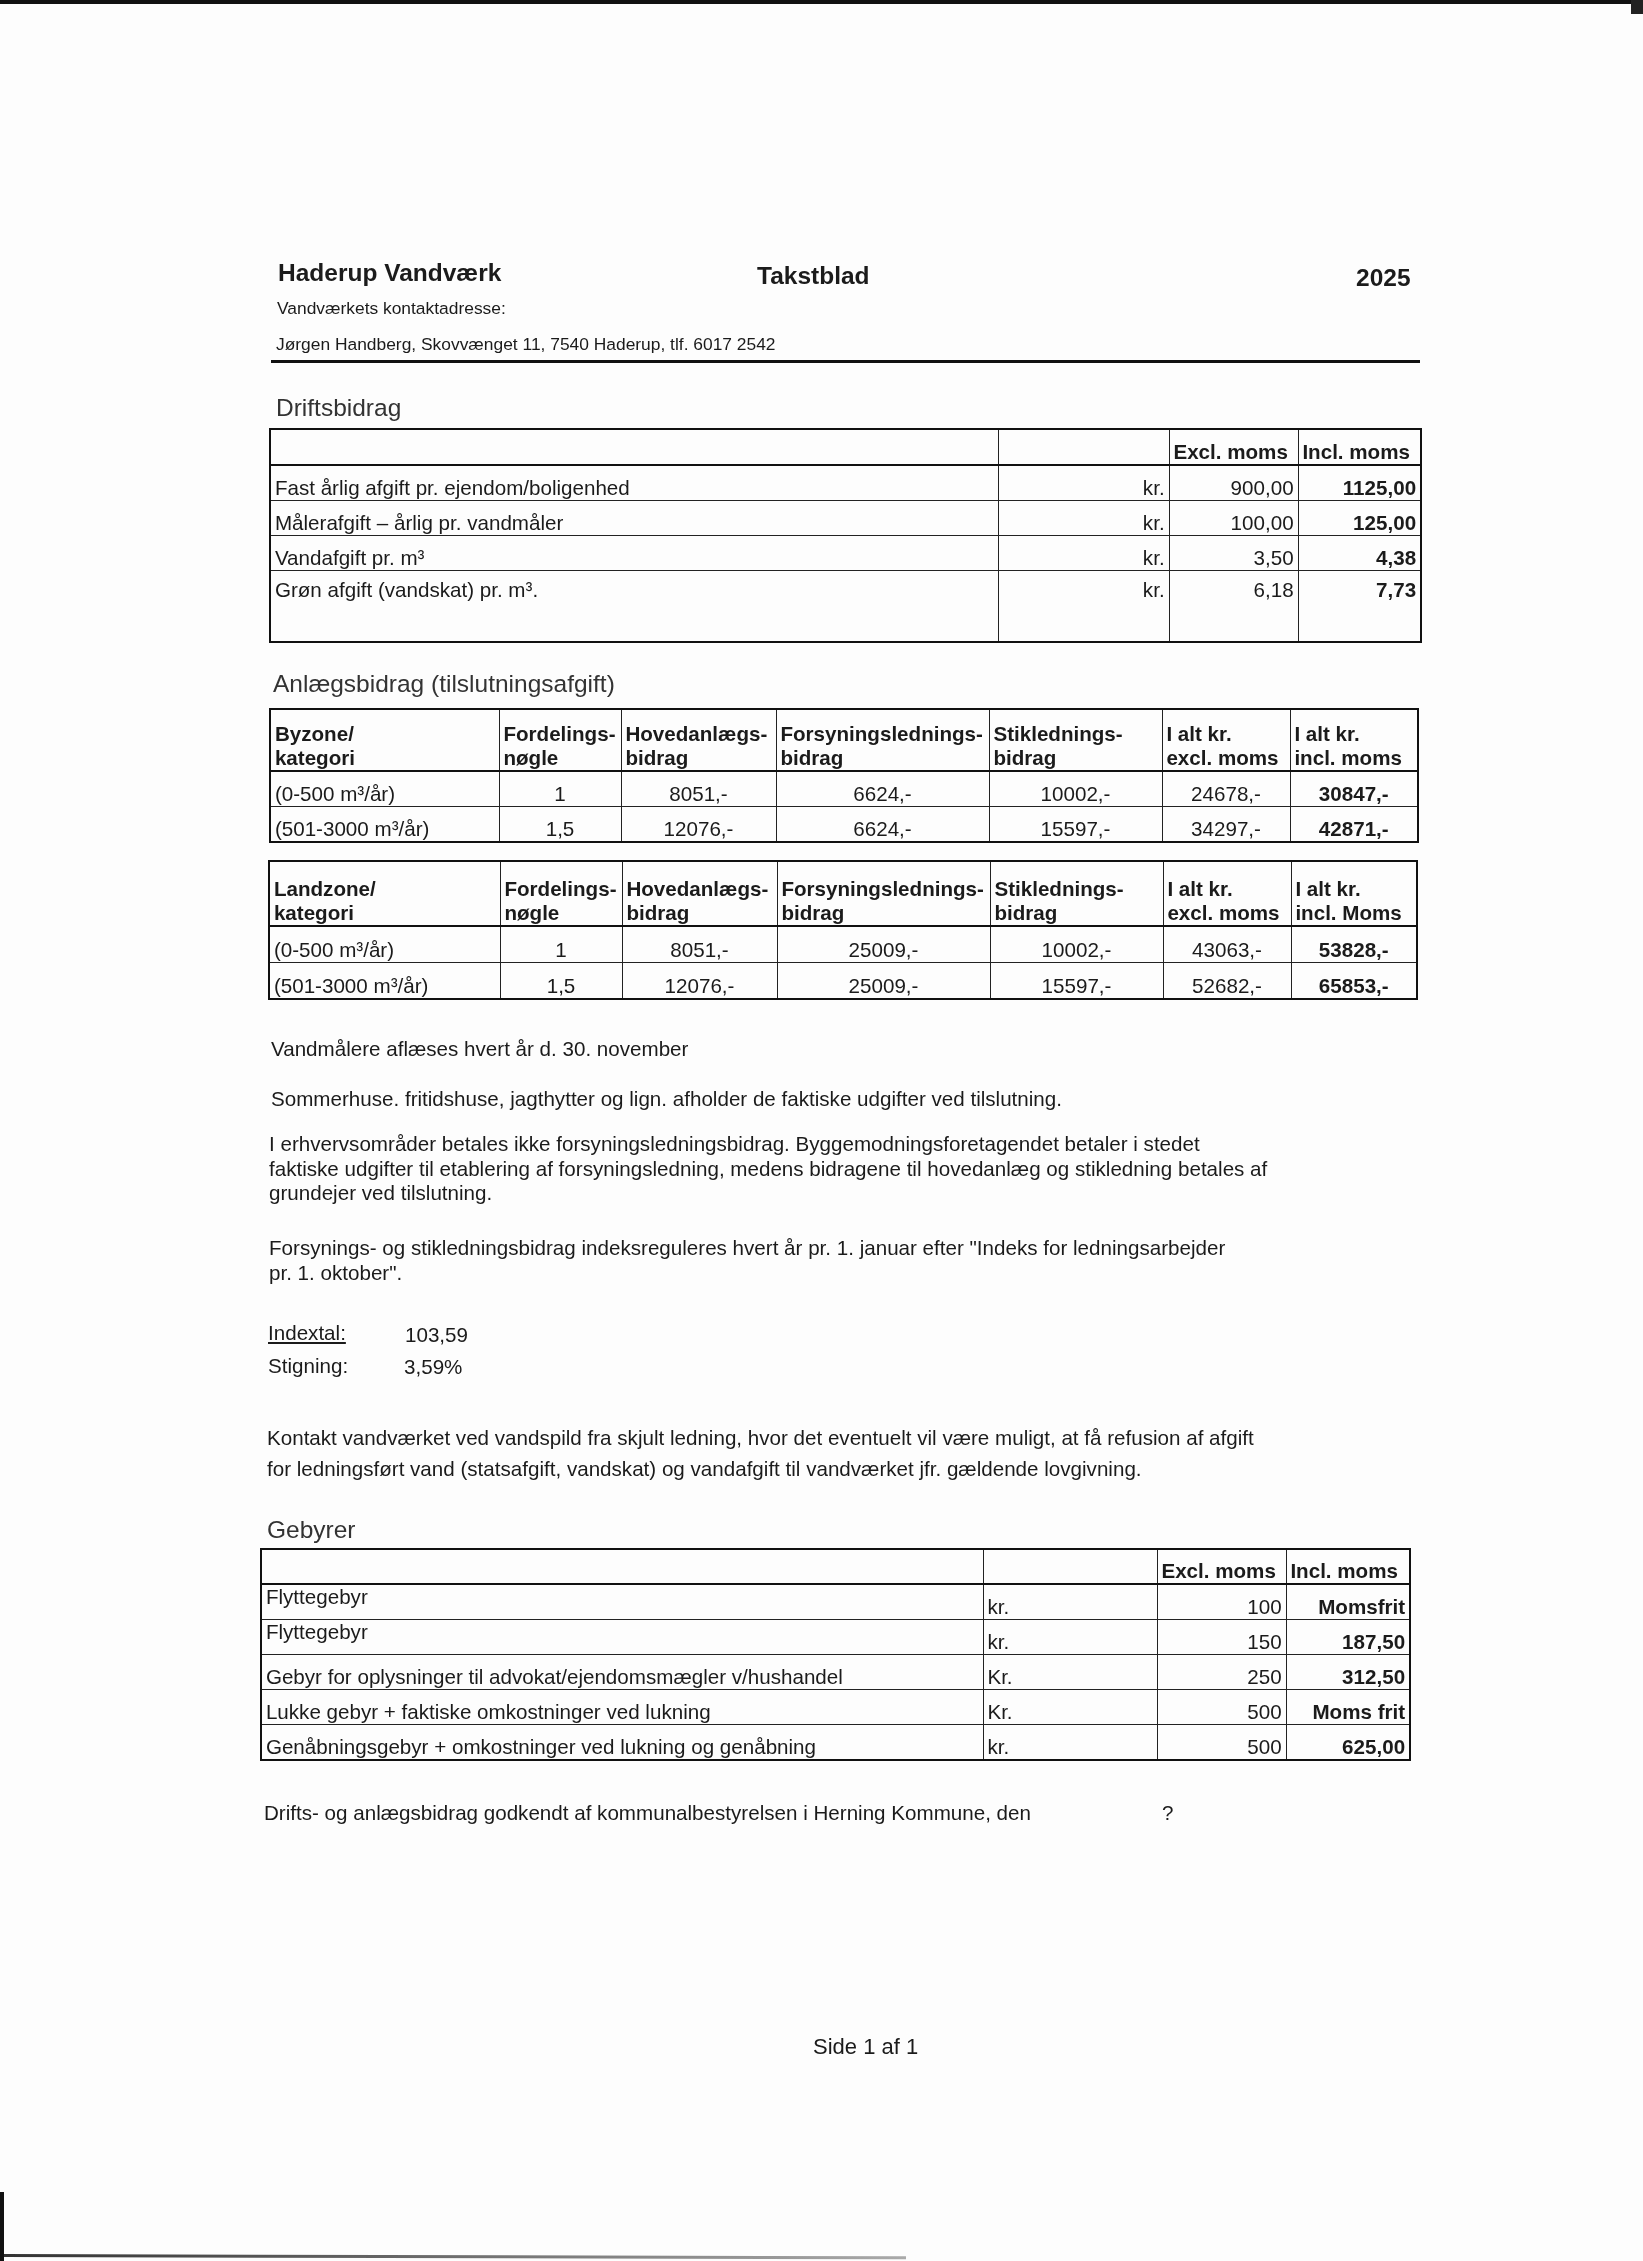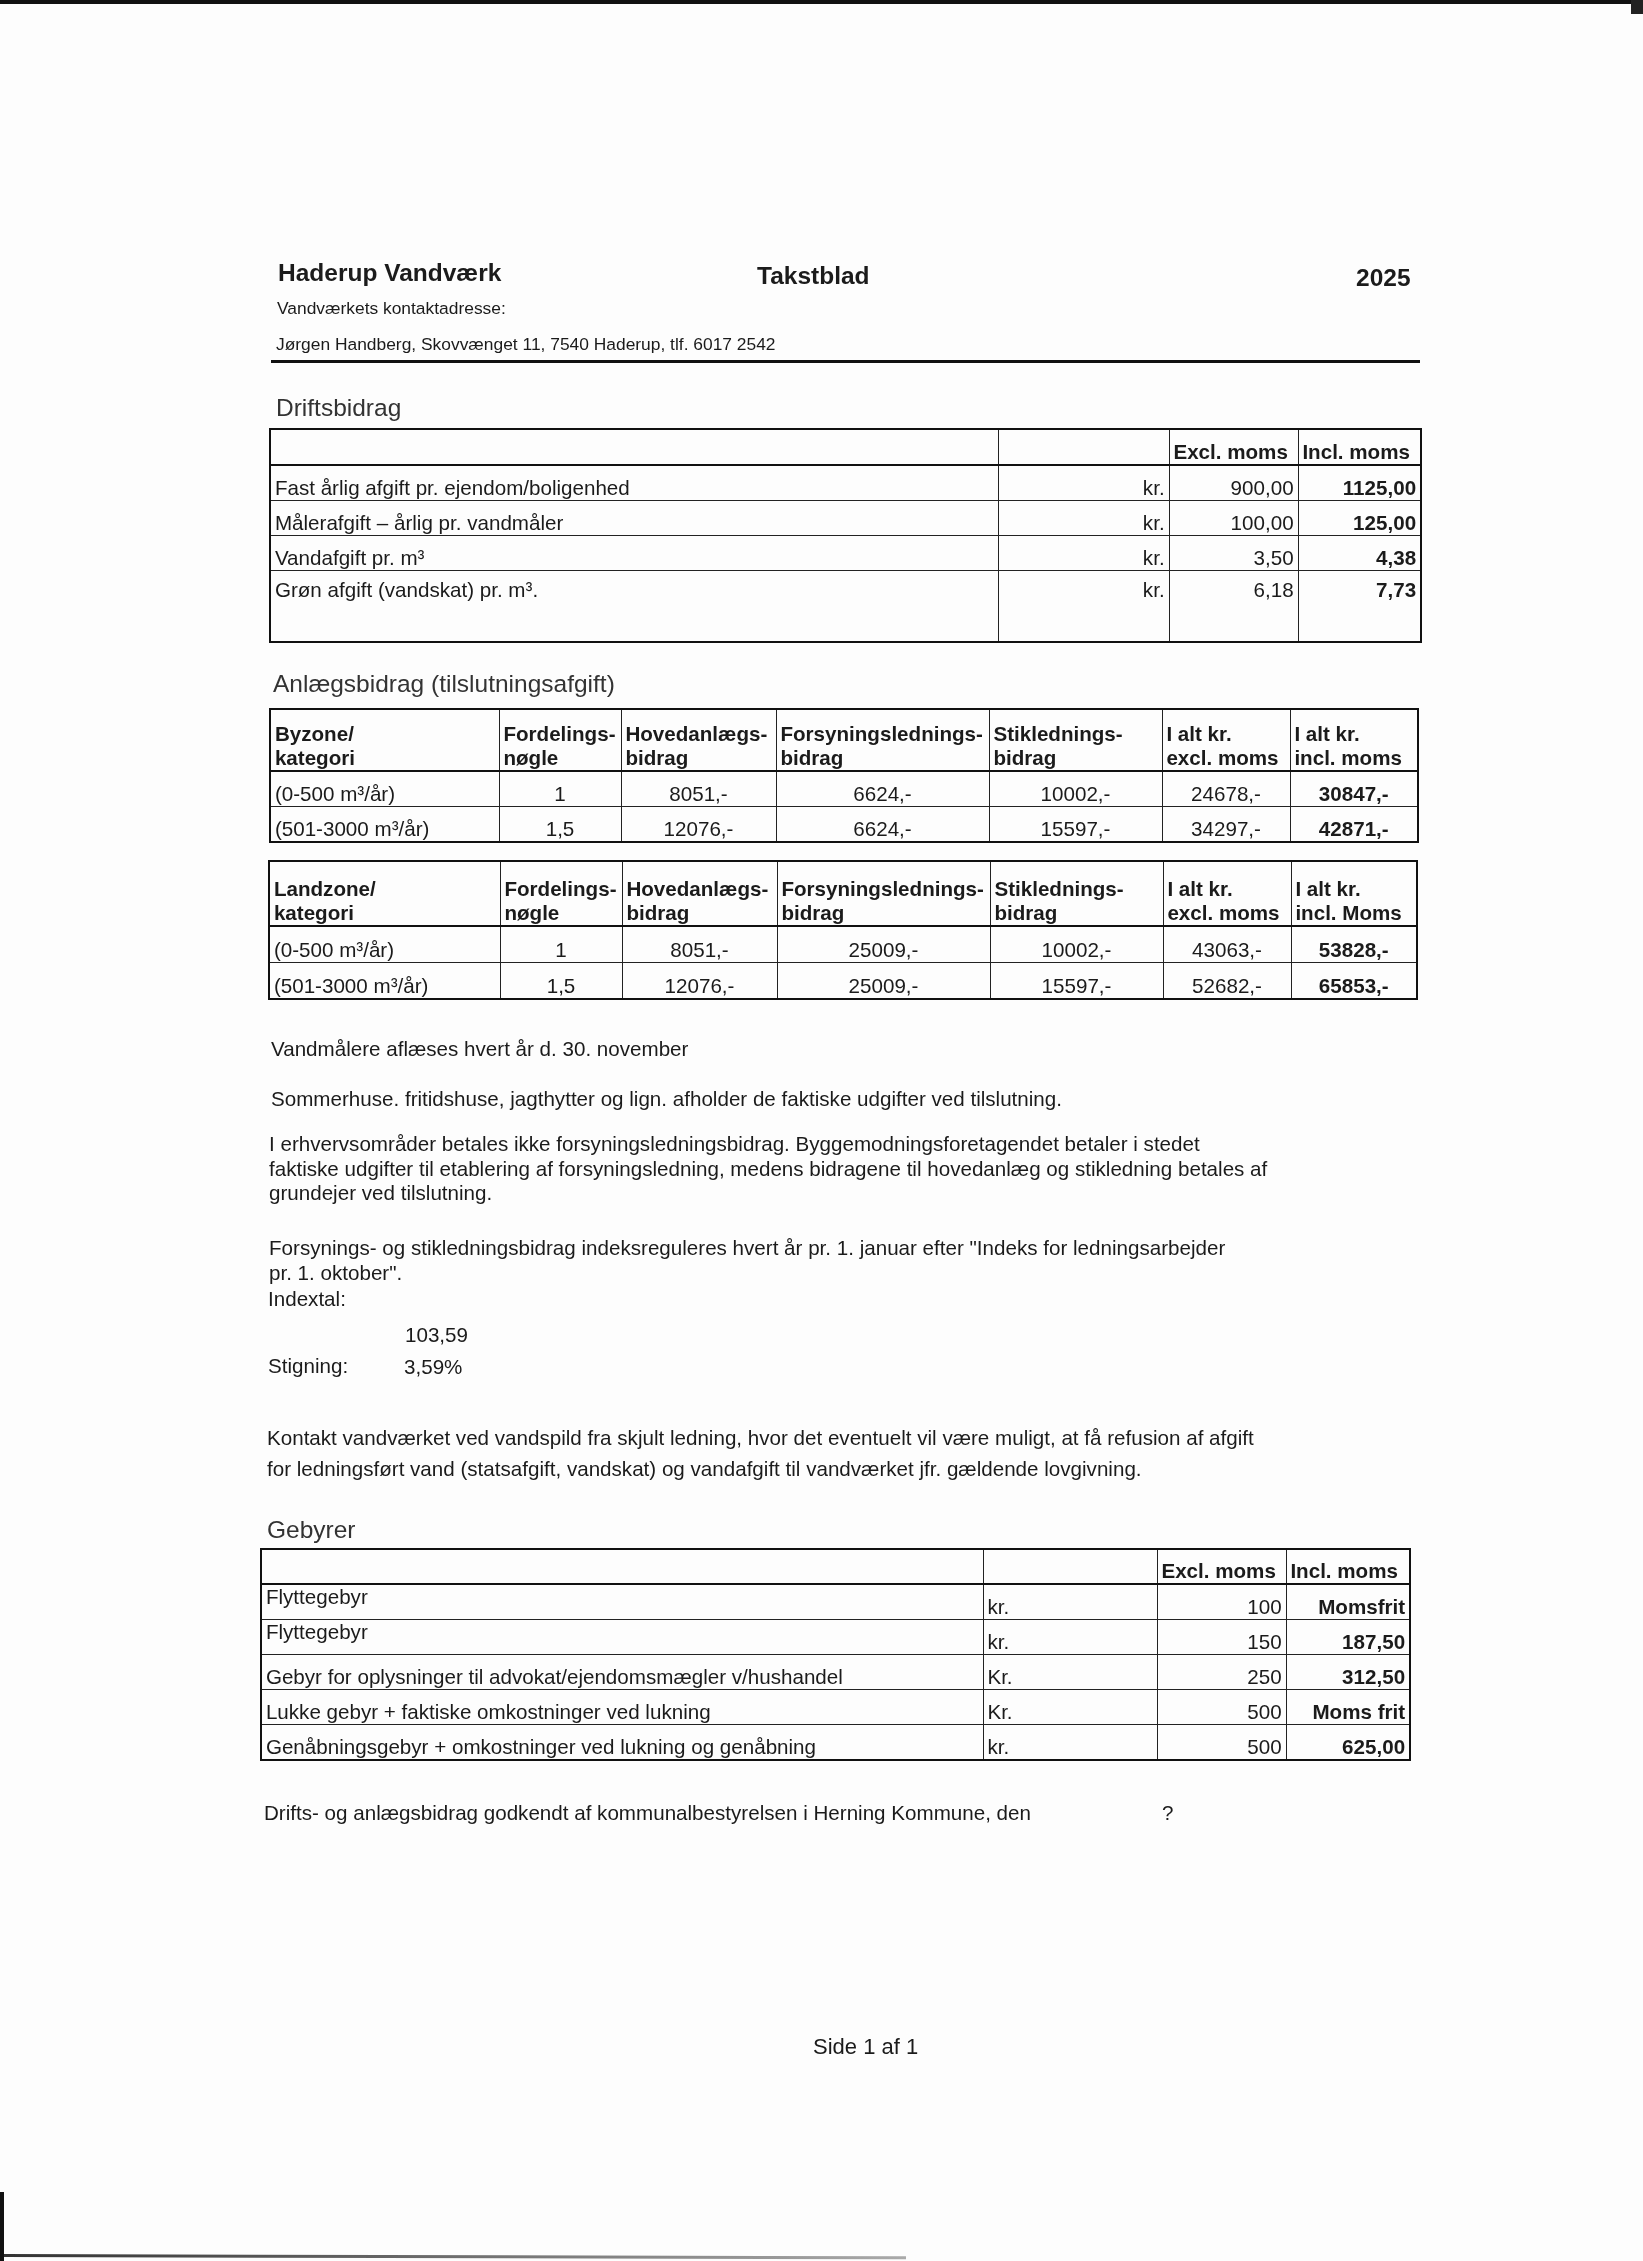--- a/index.html
+++ b/index.html
@@ -170,21 +170,21 @@
 <div class="abs para" style="left:271px;top:1087px;">Sommerhuse. fritidshuse, jagthytter og lign. afholder de faktiske udgifter ved tilslutning.</div>
 <div class="abs para" style="left:269px;top:1132px;width:1096px;">
   <div>I erhvervsområder betales ikke forsyningsledningsbidrag. Byggemodningsforetagendet betaler i stedet</div>
   <div>faktiske udgifter til etablering af forsyningsledning, medens bidragene til hovedanlæg og stikledning betales af</div>
   <div>grundejer ved tilslutning.</div>
 </div>
 <div class="abs para" style="left:269px;top:1236px;width:1096px;">
   <div>Forsynings- og stikledningsbidrag indeksreguleres hvert år pr. 1. januar efter "Indeks for ledningsarbejder</div>
   <div>pr. 1. oktober".</div>
 </div>
-<div class="abs para" style="left:268px;top:1287px;">Indextal:</div>
+<div class="abs para" style="left:268px;top:1321px;text-decoration:underline;">Indextal:</div>
 <div class="abs para" style="left:405px;top:1323px;">103,59</div>
 <div class="abs para" style="left:268px;top:1354px;">Stigning:</div>
 <div class="abs para" style="left:404px;top:1355px;">3,59%</div>
 <div class="abs para" style="left:267px;top:1426px;width:1109px;">
   <div>Kontakt vandværket ved vandspild fra skjult ledning, hvor det eventuelt vil være muligt, at få refusion af afgift</div>
   <div style="margin-top:6.4px;">for ledningsført vand (statsafgift, vandskat) og vandafgift til vandværket jfr. gældende lovgivning.</div>
 </div>
 
 <div class="abs section" style="left:267px;top:1516px;">Gebyrer</div>
 <table class="outer" style="left:260px;top:1548px;width:1149px;height:213px;">

